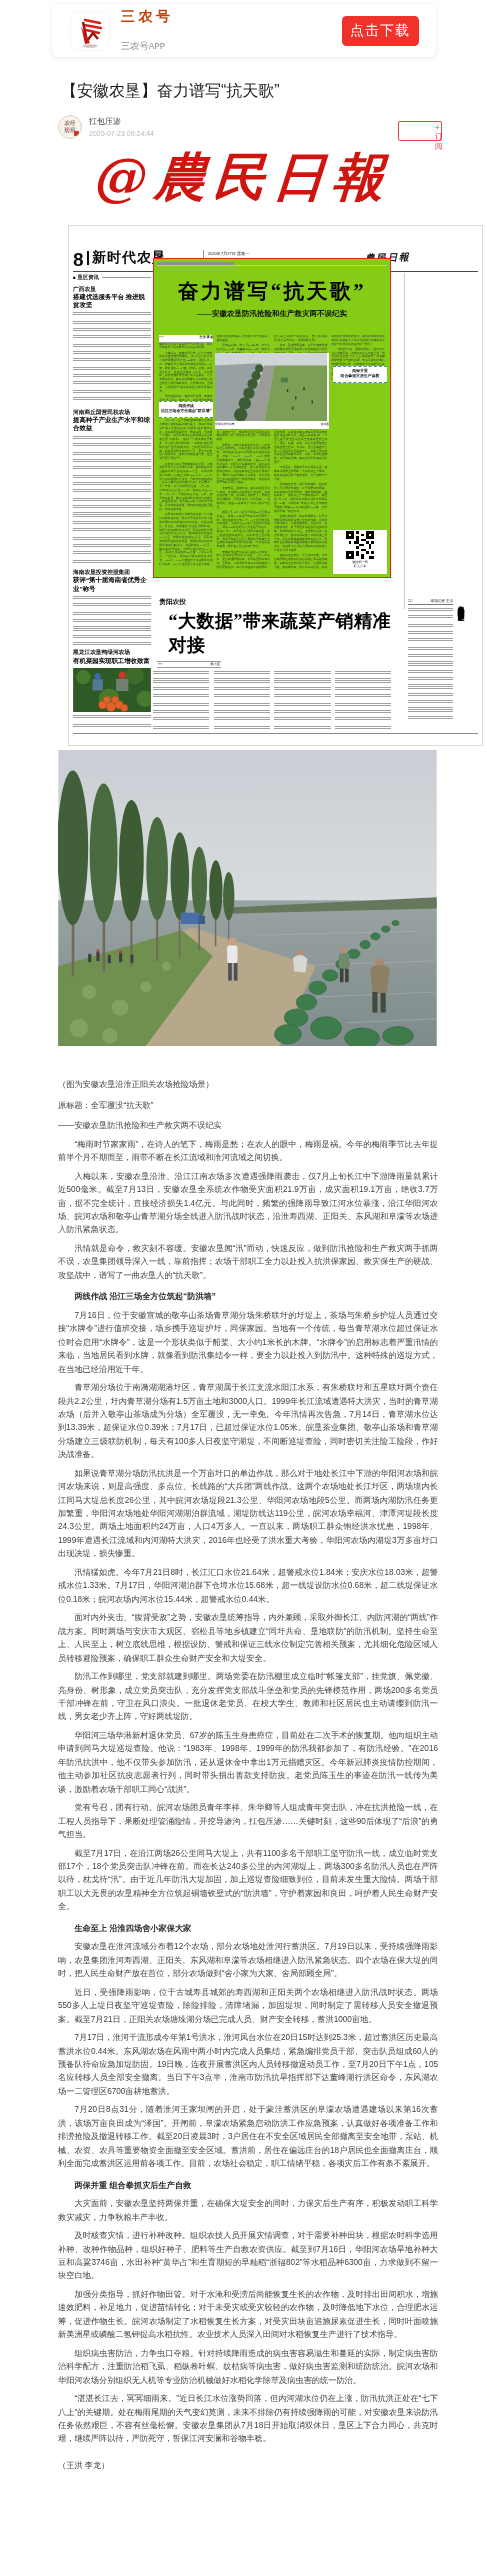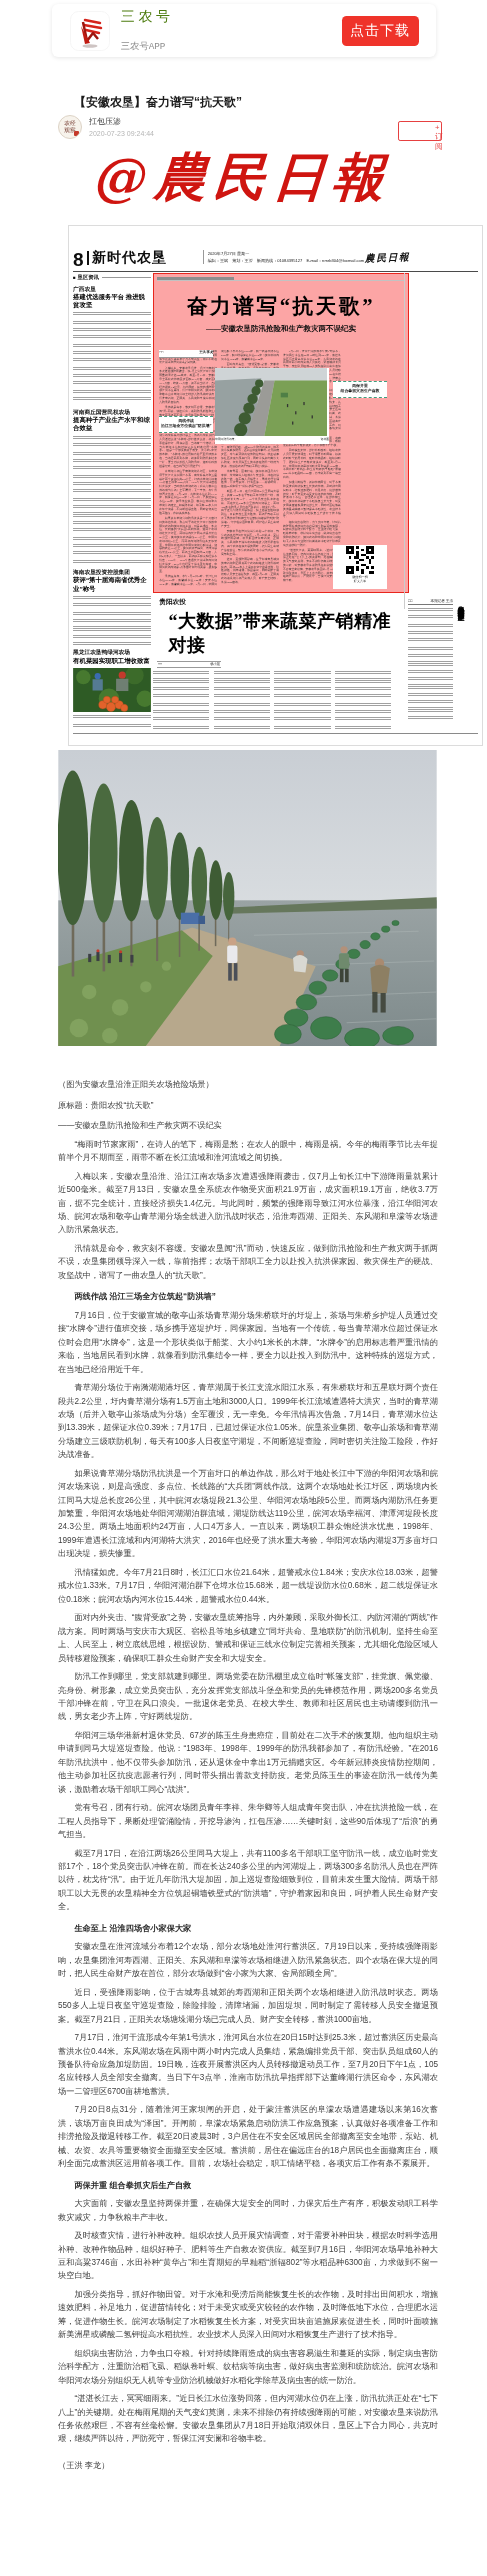--- a/index.html
+++ b/index.html
@@ -3,26 +3,26 @@
 <meta charset="utf-8">
 <style>
   html,body{margin:0;padding:0;background:#fff;}
   #screen{position:relative;width:487px;height:2612px;background:#fff;overflow:hidden;
           font-family:"Liberation Sans",sans-serif;color:#3f3f3f;}
   
   .app-card{position:absolute;left:52px;top:4.1px;width:384px;height:53px;background:#fff;
             border-radius:6.2px;box-shadow:0 1px 4.1px rgba(0,0,0,.10);display:flex;align-items:center;}
   .app-logo{width:40px;height:40px;margin-left:17.5px;flex:0 0 auto;}
   .app-meta{margin-left:11.3px;flex:1;}
-  .app-name{font-size:14px;font-weight:normal;color:#4d7c0f;letter-spacing:3.6px;}
+  .app-name{font-size:14px;font-weight:bold;color:#c2410c;letter-spacing:3.6px;}
   .app-sub{font-size:9.3px;color:#8e8e8e;margin-top:14px;font-family:Liberation Mono, monospace;}
   .dl-btn{margin-right:17.5px;width:77px;height:30px;background:#ef332a;color:#fff;border:none;
           border-radius:4.6px;font-size:14px;font-family:inherit;letter-spacing:1px;cursor:pointer;}
   
-  .art-title{position:absolute;left:58px;top:78px;margin:16px;font-size:12px;font-weight:bold;color:#1c1c1c;}
+  .art-title{position:absolute;left:58px;top:78px;margin:3px;font-size:16px;font-weight:normal;color:#1c1c1c;}
   .avatar{position:absolute;left:58px;top:115px;width:24px;height:24px;border-radius:50%;
           background:#f7f3ec;border:0.5px solid #ddd3c6;overflow:hidden;text-align:center;
           font-family:"Liberation Serif",serif;color:#6e3126;font-size:5.7px;line-height:6.7px;padding-top:4.1px;box-sizing:border-box;}
   .avatar .seal{position:absolute;right:2.1px;bottom:2.1px;width:4.6px;height:4.6px;background:#c5392b;border-radius:1px;}
   .author-name{position:absolute;left:89px;top:116px;font-size:8px;color:#454545;}
   .author-time{position:absolute;left:89px;top:130px;font-size:7px;color:#b5b5b5;}
   .sub-btn{position:absolute;left:398px;top:121px;width:37px;height:19.6px;background:#fff;
            border:0.5px solid #e64040;color:#e64040;border-radius:2.1px;font-size:7.7px;font-family:inherit;cursor:pointer;padding-left:36px;}
   
   .banner{position:absolute;left:0;top:133px;width:487px;height:90px;display:flex;align-items:center;justify-content:center;
@@ -44,22 +44,22 @@
   .np-left{position:absolute;left:4.1px;top:48px;width:78px;height:455px;overflow:hidden;}
   .np-sect{display:flex;align-items:center;font-size:5.4px;font-weight:bold;color:#111;}
   .np-sect .sq{font-size:4.6px;margin-right:1.5px;color:#111;}
   .np-sect .ln{flex:1;border-top:0.5px solid #999;margin-left:3.1px;}
   .np-kicker{font-size:5.7px;font-weight:bold;color:#111;margin-top:4.6px;line-height:7.2px;}
   .np-headline{font-size:6.4px;font-weight:bold;color:#000;line-height:8.2px;}
   .greek{background-image:repeating-linear-gradient(to bottom,#787878 0,#787878 0.6px,transparent 0.6px,transparent 2.3px);opacity:.7;margin-top:3.1px;}
   .g1{height:92px;} .g2{height:129px;} .g3{height:49px;} .g4{height:17.5px;}
   .np-photo-left{width:78px;height:44px;margin-top:3.1px;display:block;}
   
-  .np-box{position:absolute;left:84px;top:47px;width:256px;height:320px;border:1.5px solid #e8261d;
-          box-sizing:border-box;background:#fca5a5;}
+  .np-box{position:absolute;left:84px;top:32px;width:238px;height:320px;border:1.5px solid #e8261d;
+          box-sizing:border-box;background:#84cc16;}
   .np-deco-line{position:absolute;left:3.1px;right:3.1px;top:5.7px;border-top:0.5px solid #c2c2c2;}
   .np-deco-bar{position:absolute;left:3.1px;top:3.1px;width:77px;height:3.6px;background:#8e8e8e;}
   .np-h1{margin-top:17.5px;text-align:center;font-size:20.6px;font-weight:900;color:#000;letter-spacing:2.6px;}
   .np-h2{margin-top:4.6px;text-align:center;font-size:7.5px;font-weight:bold;color:#111;}
   .np-cols{position:absolute;left:5.2px;right:5.2px;top:76px;height:238px;overflow:hidden;
            column-count:4;column-gap:4.1px;column-fill:auto;font-size:2.8px;line-height:3.8px;
            text-align:justify;color:#333;}
   .np-cols p{margin:0 0 1.5px 0;text-indent:2em;}
   .np-byline{position:absolute;left:5.2px;top:76px;width:54px;height:6.7px;background:#fff;
              font-size:3.3px;color:#222;border-bottom:0.5px solid #999;display:flex;justify-content:space-between;}
@@ -400,21 +400,21 @@
       <rect x="140" y="398" width="6" height="15"></rect>
     </g>
     <g fill="#c23a2c">
       <circle cx="77" cy="390" r="3"></circle>
         <circle cx="121" cy="392" r="3"></circle>
     </g>
   </svg>
 
   <div class="art-body">
     <p class="cap">（图为安徽农垦沿淮正阳关农场抢险场景）</p>
-    <p class="orig">原标题：贵阳农投“抗天歌”</p>
+    <p class="orig">原标题：全军覆没“抗天歌”</p>
     <p class="orig">——安徽农垦防汛抢险和生产救灾两不误纪实</p>
     <div id="art-blocks">
         <p class="body-p">“梅雨时节家家雨”，在诗人的笔下，梅雨是愁；在农人的眼中，梅雨是祸。今年的梅雨季节比去年提前半个月不期而至，雨带不断在长江流域和淮河流域之间切换。</p>
         <p class="body-p">入梅以来，安徽农垦沿淮、沿江江南农场多次遭遇强降雨袭击，仅7月上旬长江中下游降雨量就累计近500毫米。截至7月13日，安徽农垦全系统农作物受灾面积21.9万亩，成灾面积19.1万亩，绝收3.7万亩，据不完全统计，直接经济损失1.4亿元。与此同时，频繁的强降雨导致江河水位暴涨，沿江华阳河农场、皖河农场和敬亭山青草湖分场全线进入防汛战时状态，沿淮寿西湖、正阳关、东风湖和阜濛等农场进入防汛紧急状态。</p>
         <p class="body-p">汛情就是命令，救灾刻不容缓。安徽农垦闻“汛”而动，快速反应，做到防汛抢险和生产救灾两手抓两不误，农垦集团领导深入一线，靠前指挥；农场干部职工全力以赴投入抗洪保家园、救灾保生产的硬战、攻坚战中，谱写了一曲农垦人的“抗天歌”。</p>
         <h3 class="sub-h">两线作战 沿江三场全方位筑起“防洪墙”</h3>
         <p class="body-p">7月16日，位于安徽宣城的敬亭山茶场青草湖分场朱桥联圩的圩堤上，茶场与朱桥乡护堤人员通过交接“水牌令”进行值班交接，场乡携手巡堤护圩，同保家园。当地有一个传统，每当青草湖水位超过保证水位时会启用“水牌令”，这是一个形状类似于船桨、大小约1米长的木牌。“水牌令”的启用标志着严重汛情的来临，当地居民看到水牌，就像看到防汛集结令一样，要全力以赴投入到防汛中。这种特殊的巡堤方式，在当地已经沿用近千年。</p>
         <p class="body-p">青草湖分场位于南漪湖湖港圩区，青草湖属于长江支流水阳江水系，有朱桥联圩和五星联圩两个责任段共2.2公里，圩内青草湖分场有1.5万亩土地和3000人口。1999年长江流域遭遇特大洪灾，当时的青草湖农场（后并入敬亭山茶场成为分场）全军覆没，无一幸免。今年汛情再次告急，7月14日，青草湖水位达到13.39米，超保证水位0.39米；7月17日，已超过保证水位1.05米。皖垦茶业集团、敬亭山茶场和青草湖分场建立三级联防机制，每天有100多人日夜坚守湖堤，不间断巡堤查险，同时密切关注险工险段，作好决战准备。</p>
         <p class="body-p">如果说青草湖分场防汛抗洪是一个万亩圩口的单边作战，那么对于地处长江中下游的华阳河农场和皖河农场来说，则是高强度、多点位、长线路的“大兵团”两线作战。这两个农场地处长江圩区，两场境内长江同马大堤总长度26公里，其中皖河农场堤段21.3公里、华阳河农场地段5公里。而两场内湖防汛任务更加繁重，华阳河农场地处华阳河湖湖泊群流域，湖堤防线达119公里，皖河农场幸福河、津潭河堤段长度24.3公里。两场土地面积约24万亩，人口4万多人。一直以来，两场职工群众饱经洪水忧患，1998年、1999年遭遇长江流域和内河湖特大洪灾，2016年也经受了洪水重大考验，华阳河农场内湖堤3万多亩圩口出现决堤，损失惨重。</p>
         <p class="body-p">汛情猛如虎。今年7月21日8时，长江汇口水位21.64米，超警戒水位1.84米；安庆水位18.03米，超警戒水位1.33米。7月17日，华阳河湖泊群下仓埠水位15.68米，超一线堤设防水位0.68米，超二线堤保证水位0.18米；皖河农场内河水位15.44米，超警戒水位0.44米。</p>

